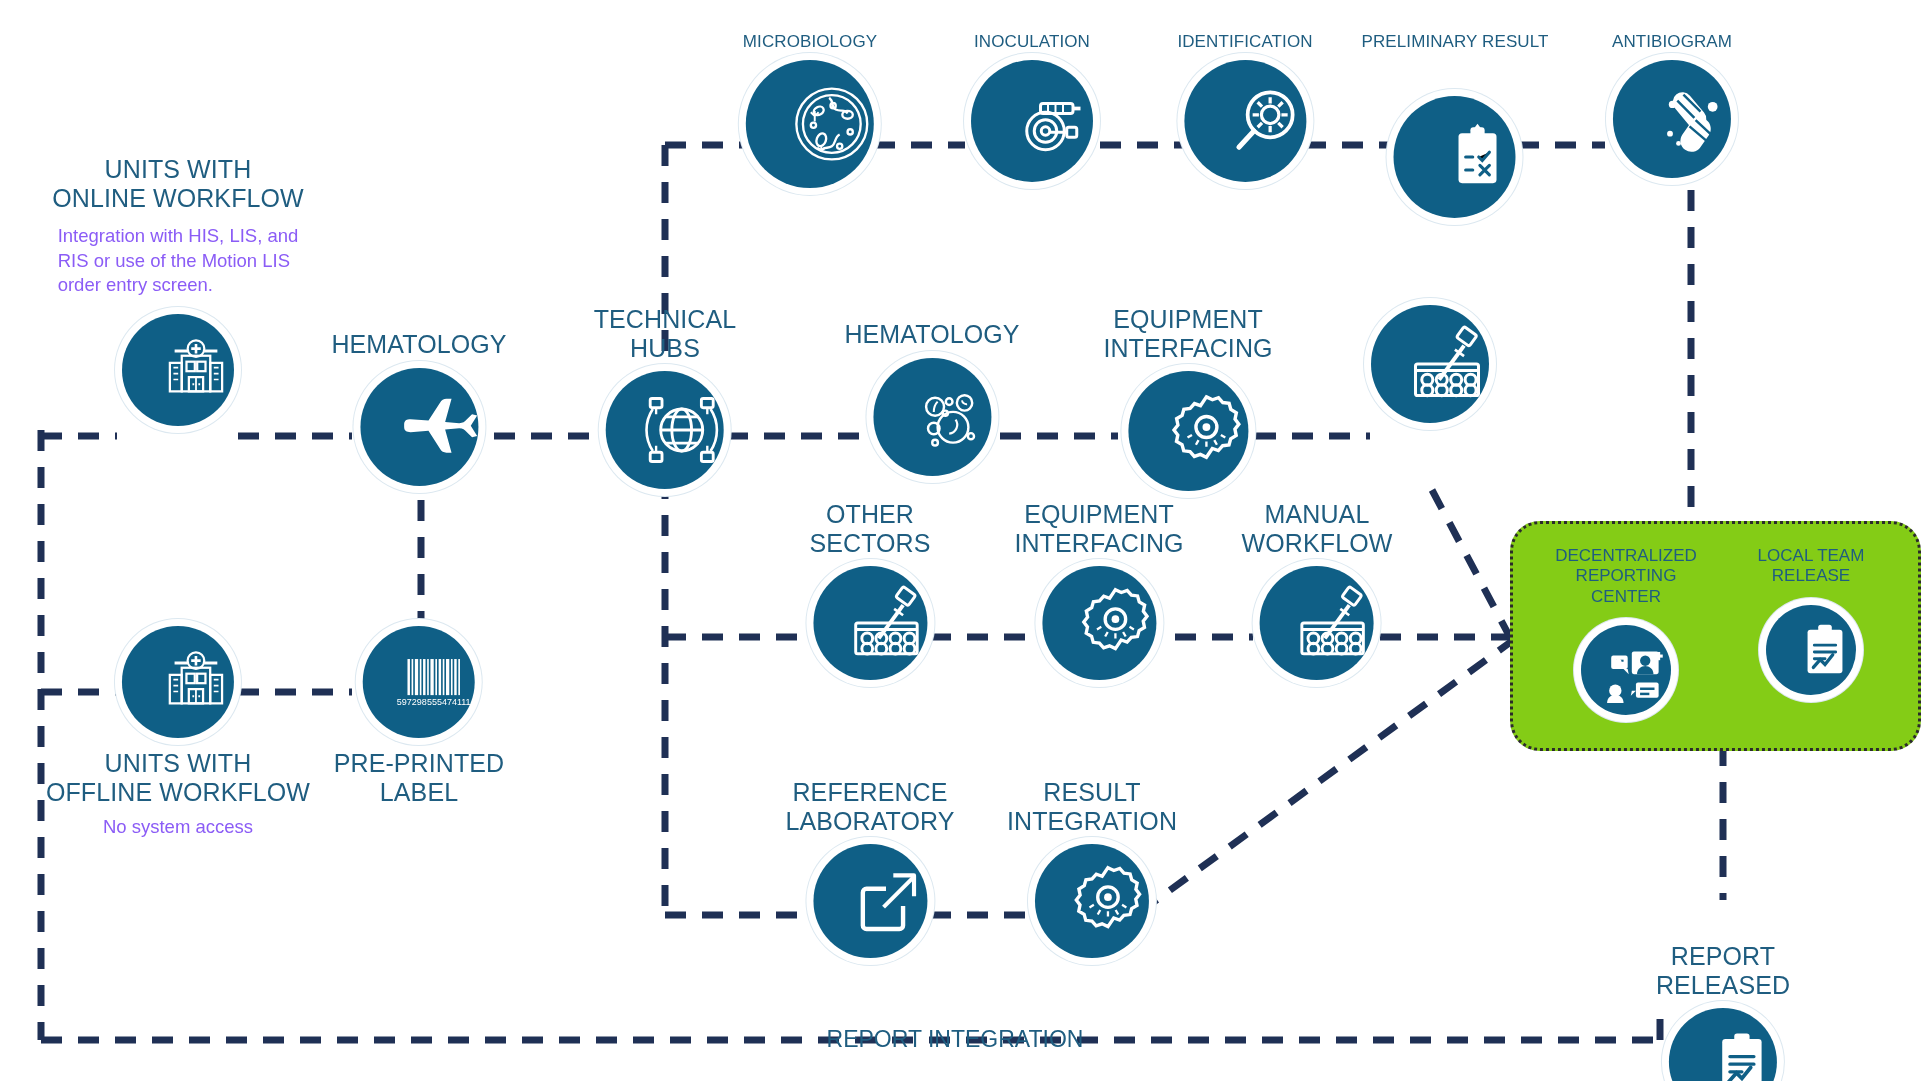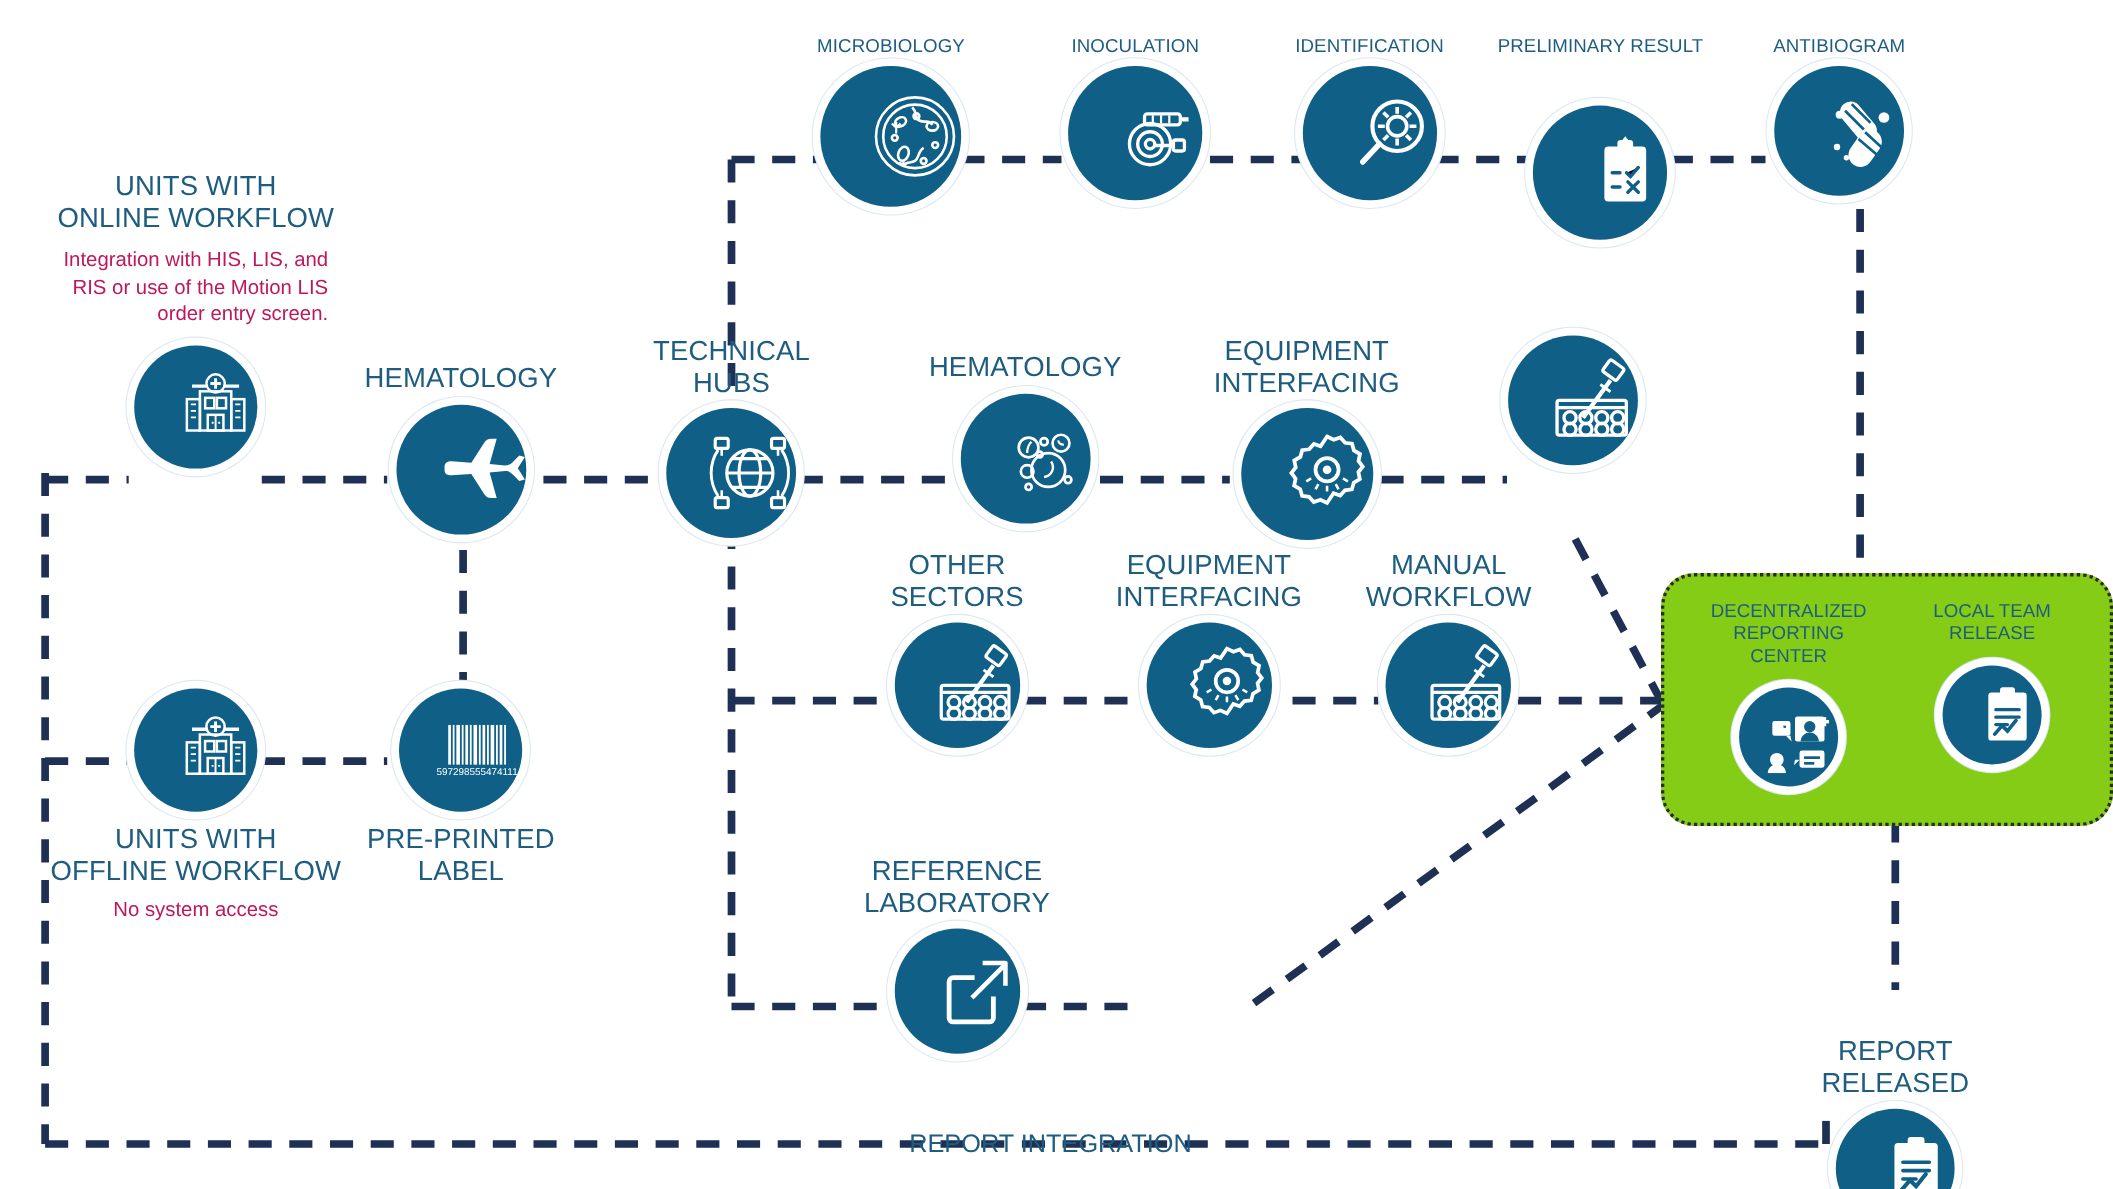--- a/index.html
+++ b/index.html
@@ -8,21 +8,21 @@
   #stage{position:relative;width:1921px;height:1081px;background:#fff;}
 
   svg#wires{position:absolute;left:0;top:0;width:1921px;height:1081px;}
 
   .node{position:absolute;display:flex;flex-direction:column;align-items:center;
         transform:translateX(-50%);}
   .node .cap{color:#1f5d80;text-align:center;line-height:1.14;white-space:pre-line;
              letter-spacing:.1px;}
   .cap-lg{font-size:25px;}
   .cap-md{font-size:17px;}
-  .sub{font-size:18.5px;color:#be185d;text-align:right;line-height:1.33;white-space:pre-line;}
+  .sub{font-size:18.5px;color:#8b5cf6;text-align:left;line-height:1.33;white-space:pre-line;}
 
   .disc{border-radius:50%;background:#0f5f86;display:flex;align-items:center;
         justify-content:flex-end;box-shadow:0 0 0 7px #ffffff, 0 0 0 8px #dce8f0;
         position:relative;}
   .disc svg{display:block;}
 
   .capAbove{margin-bottom:9px;}
   .capBelow{margin-top:11px;}
 
   .dotbox{position:absolute;border:3px dotted #2b2b2b;border-radius:30px;
@@ -381,20 +381,34 @@
 LABORATORY</div>
     <div class="disc" style="width:114px;height:114px;">
       <svg width="78" height="78" viewBox="0 0 64 64" fill="none" stroke="#fff" stroke-width="3.6">
         <path d="M44 36v16a3 3 0 01-3 3H14a3 3 0 01-3-3V25a3 3 0 013-3h16"></path>
         <path d="M28 37L52 13" stroke-width="3.4"></path>
         <path d="M36 11h17v17" stroke-width="3.4" stroke-linejoin="round"></path>
       </svg>
     </div>
   </div>
 
+  <div class="node" style="left:1092px;top:778px;">
+    <div class="cap cap-lg capAbove">RESULT
+INTEGRATION</div>
+    <div class="disc" style="width:114px;height:114px;">
+      <svg width="82" height="82" viewBox="0 0 64 64" fill="none" stroke="#fff" stroke-width="2.6">
+        <path d="M32 6l4.6 2.2 4.6-1.6 3.3 3.7 4.8.6 1.3 4.7 4.2 2.5-1 4.8 2.9 3.9-3 3.8 1 4.8-4.2 2.5-1.3 4.7-4.8.6-3.3 3.7-4.6-1.6L32 52l-4.6-2.2-4.6 1.6-3.3-3.7-4.8-.6-1.3-4.7-4.2-2.5 1-4.8-2.9-3.9 3-3.8-1-4.8 4.2-2.5 1.3-4.7 4.8-.6 3.3-3.7 4.6 1.6z"></path>
+        <circle cx="32" cy="29" r="8"></circle>
+          <circle cx="32" cy="29" r="3" fill="#fff" stroke="none"></circle>
+        <g stroke-width="1.8">
+            <path d="M32 40v4M26 39l-2 3.5M38 39l2 3.5M21 35l-3.4 2M43 35l3.4 2"></path>
+          </g>
+      </svg>
+    </div>
+  </div>
 
   <div class="dotbox" style="left:1510px;top:521px;width:405px;height:224px;">
     <div style="position:absolute;left:28px;top:22px;width:170px;">
       <div class="boxlabel">DECENTRALIZED
 REPORTING CENTER</div>
       <div class="disc" style="width:90px;height:90px;margin:18px auto 0;">
         <svg width="66" height="66" viewBox="0 0 64 64">
           <g fill="#fff">
             <rect x="26" y="14" width="26" height="22" rx="2"></rect>
             <rect x="6" y="18" width="16" height="13" rx="2"></rect>

